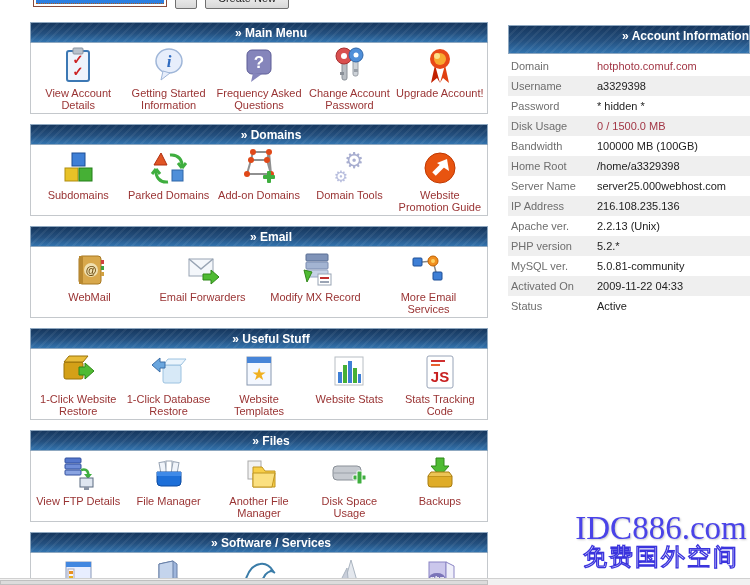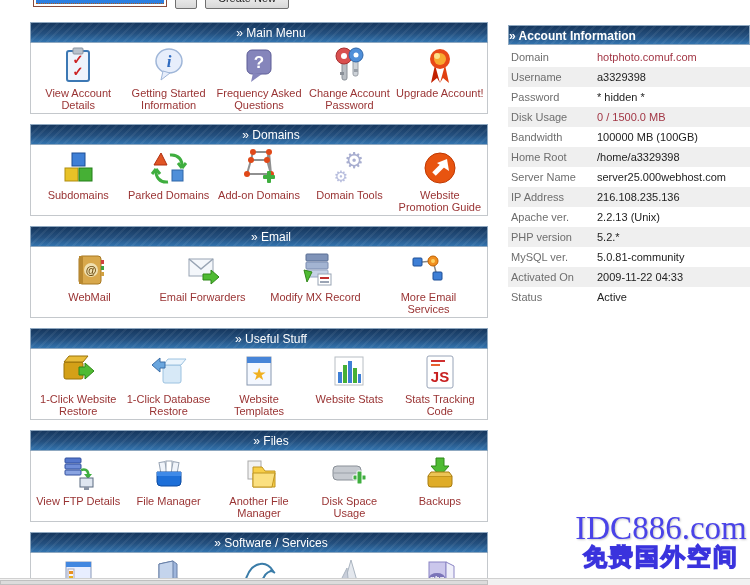--- a/index.html
+++ b/index.html
@@ -12,53 +12,53 @@
   .top-input{width:134px;height:21px;border:1px solid #8a4a3a;background:#fff;position:relative;box-sizing:border-box;}
   .top-input .selection{position:absolute;left:2px;right:2px;top:2px;bottom:2px;background:#2d7fe0;border-bottom:1px dotted #b05a20;}
   .top-btn{height:23px;border:1px solid #707070;border-radius:2px;background:linear-gradient(#ffffff,#d8d8d8);
     font-size:11px;color:#222;box-sizing:border-box;padding:0 4px;}
   .btn-small{width:22px;}
   .btn-create{width:84px;}
   
   .left-col{position:absolute;left:30px;top:22px;width:458px;}
   .section{margin-bottom:10px;}
   .sec-header{
-    height:21px;line-height:21px;text-align:center;color:#fff;font-weight:normal;font-size:12px;
+    height:21px;line-height:21px;text-align:center;color:#fff;font-weight:bold;font-size:12px;
     border:1px solid #8fa8c0;box-sizing:border-box;
     background:
       repeating-linear-gradient(135deg, rgba(255,255,255,0.06) 0 2px, rgba(255,255,255,0) 2px 6px),
       linear-gradient(180deg,#16375e 0%,#24507f 55%,#3273ae 100%);
     padding-left: 24px;
   }
   .sec-body{
     border:1px solid #c4c8cc;border-top:none;background:#fff;box-sizing:border-box;
     height:71px;display:flex;align-items:stretch;padding:3px 2px;
   }
   .item{flex:1;display:flex;flex-direction:column;align-items:center;justify-content:flex-start;cursor:pointer;text-decoration:none;}
   .item .icon{width:40px;height:40px;flex:0 0 40px;}
   .item .icon svg{width:40px;height:40px;display:block;}
   .item .label{font-size:11px;line-height:12px;color:#993333;text-align:center;margin-top:1px;max-width:92px;}
   
   .right-col{position:absolute;left:508px;top:25px;width:242px;}
   .acct-header{
-    height:20px;line-height:20px;text-align:left;color:#fff;font-weight:bold;font-size:12px;
+    height:29px;line-height:20px;text-align:right;color:#fff;font-weight:bold;font-size:12px;
     border:1px solid #8fa8c0;box-sizing:border-box;
     background:
       repeating-linear-gradient(135deg, rgba(255,255,255,0.06) 0 2px, rgba(255,255,255,0) 2px 6px),
       linear-gradient(180deg,#16375e 0%,#24507f 55%,#3273ae 100%);
   }
   .acct-rows{margin-top:2px;}
   .acct-row{display:flex;height:20px;line-height:20px;font-size:11px;}
   .acct-row:nth-child(even){background:#efefef;}
   .acct-label{width:86px;padding-left:3px;color:#6e6e6e;flex:0 0 86px;}
   .acct-value{color:#222;white-space:nowrap;}
   
   .watermark{position:absolute;left:575px;top:514px;width:172px;text-align:center;pointer-events:none;}
   .wm-domain{font-family:"Liberation Serif",serif;font-size:33px;color:#4a43e8;text-shadow:1px 1px 2px #c8c8c8;line-height:28px;}
-  .wm-cn{font-size:24px;font-weight:bold;letter-spacing:2px;color:#ffffff;
+  .wm-cn{font-size:24px;font-weight:normal;letter-spacing:2px;color:#ffffff;
     -webkit-text-stroke:1.3px #3a33dd;text-shadow:0 0 1px #3a33dd;line-height:30px;}
   
   .hscroll{position:absolute;left:0;bottom:0;width:750px;height:7px;background:#f1f1f1;border-top:1px solid #d0d0d0;box-sizing:border-box;}
   .hscroll .thumb{position:absolute;left:0;top:1px;height:5px;width:488px;background:#dcdcdc;border:1px solid #c0c0c0;box-sizing:border-box;}
 </style>
 </head>
 <body>
 
 <div class="topbar">
   <div class="top-input">

